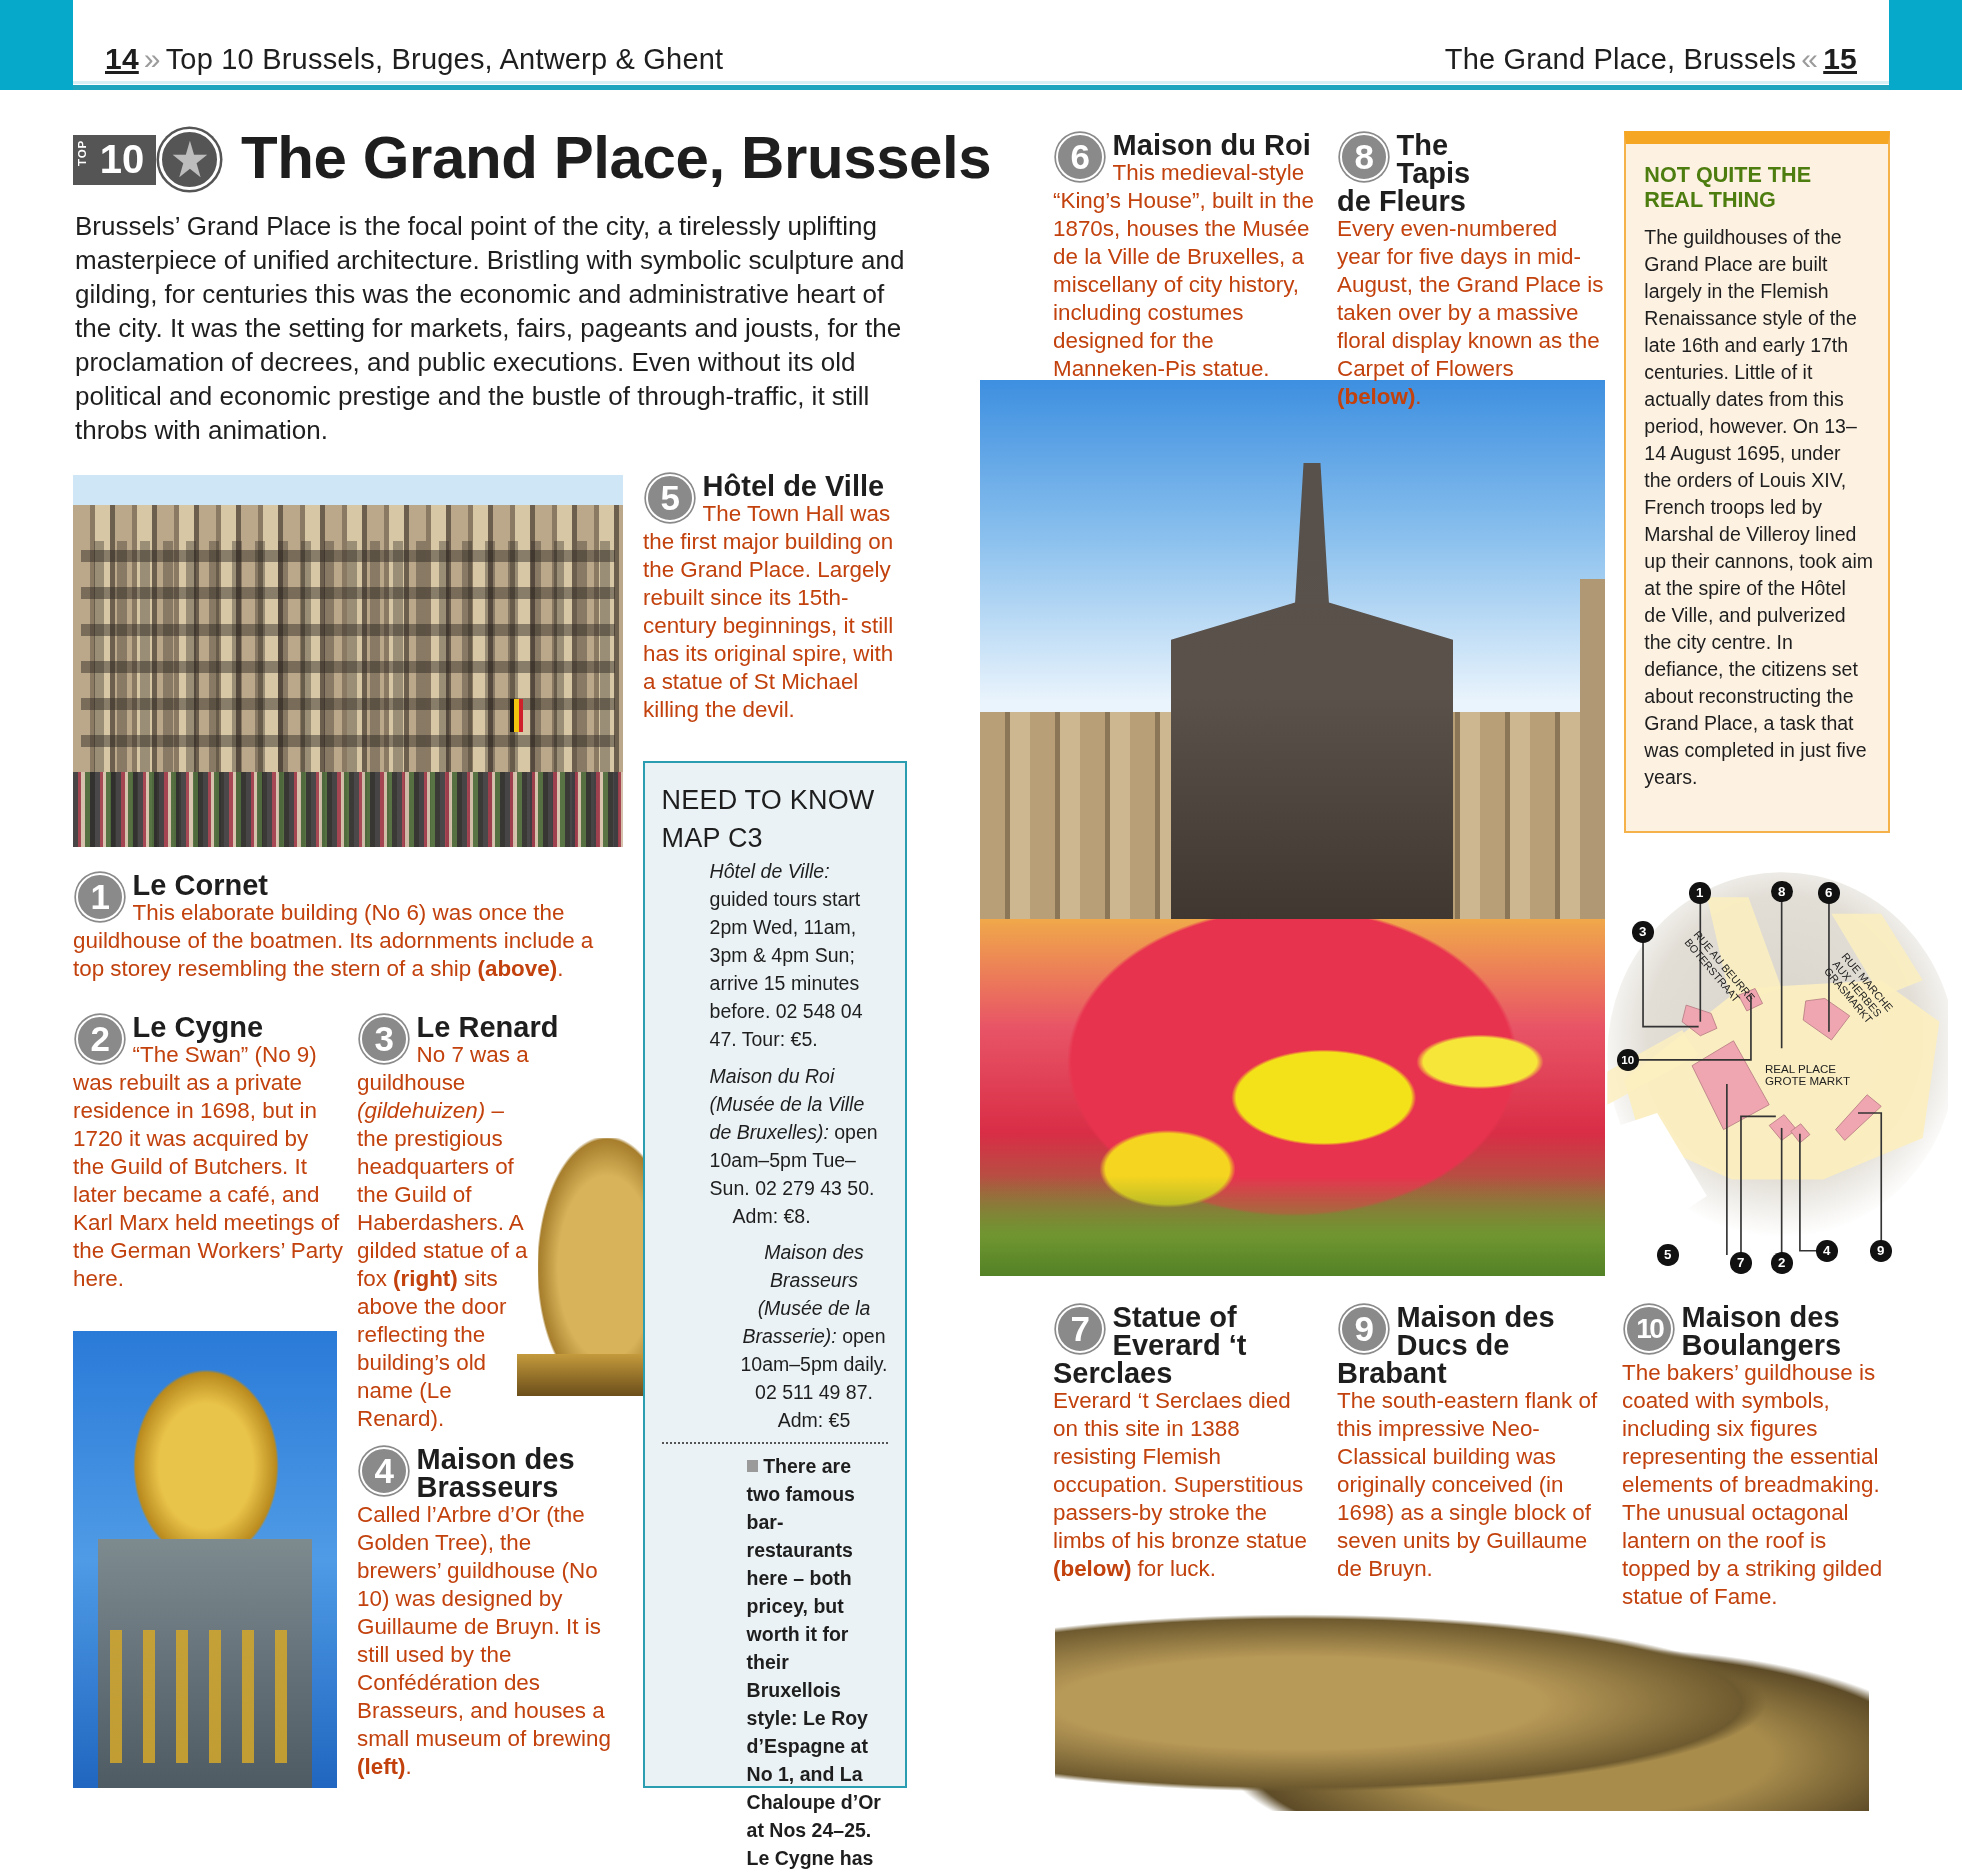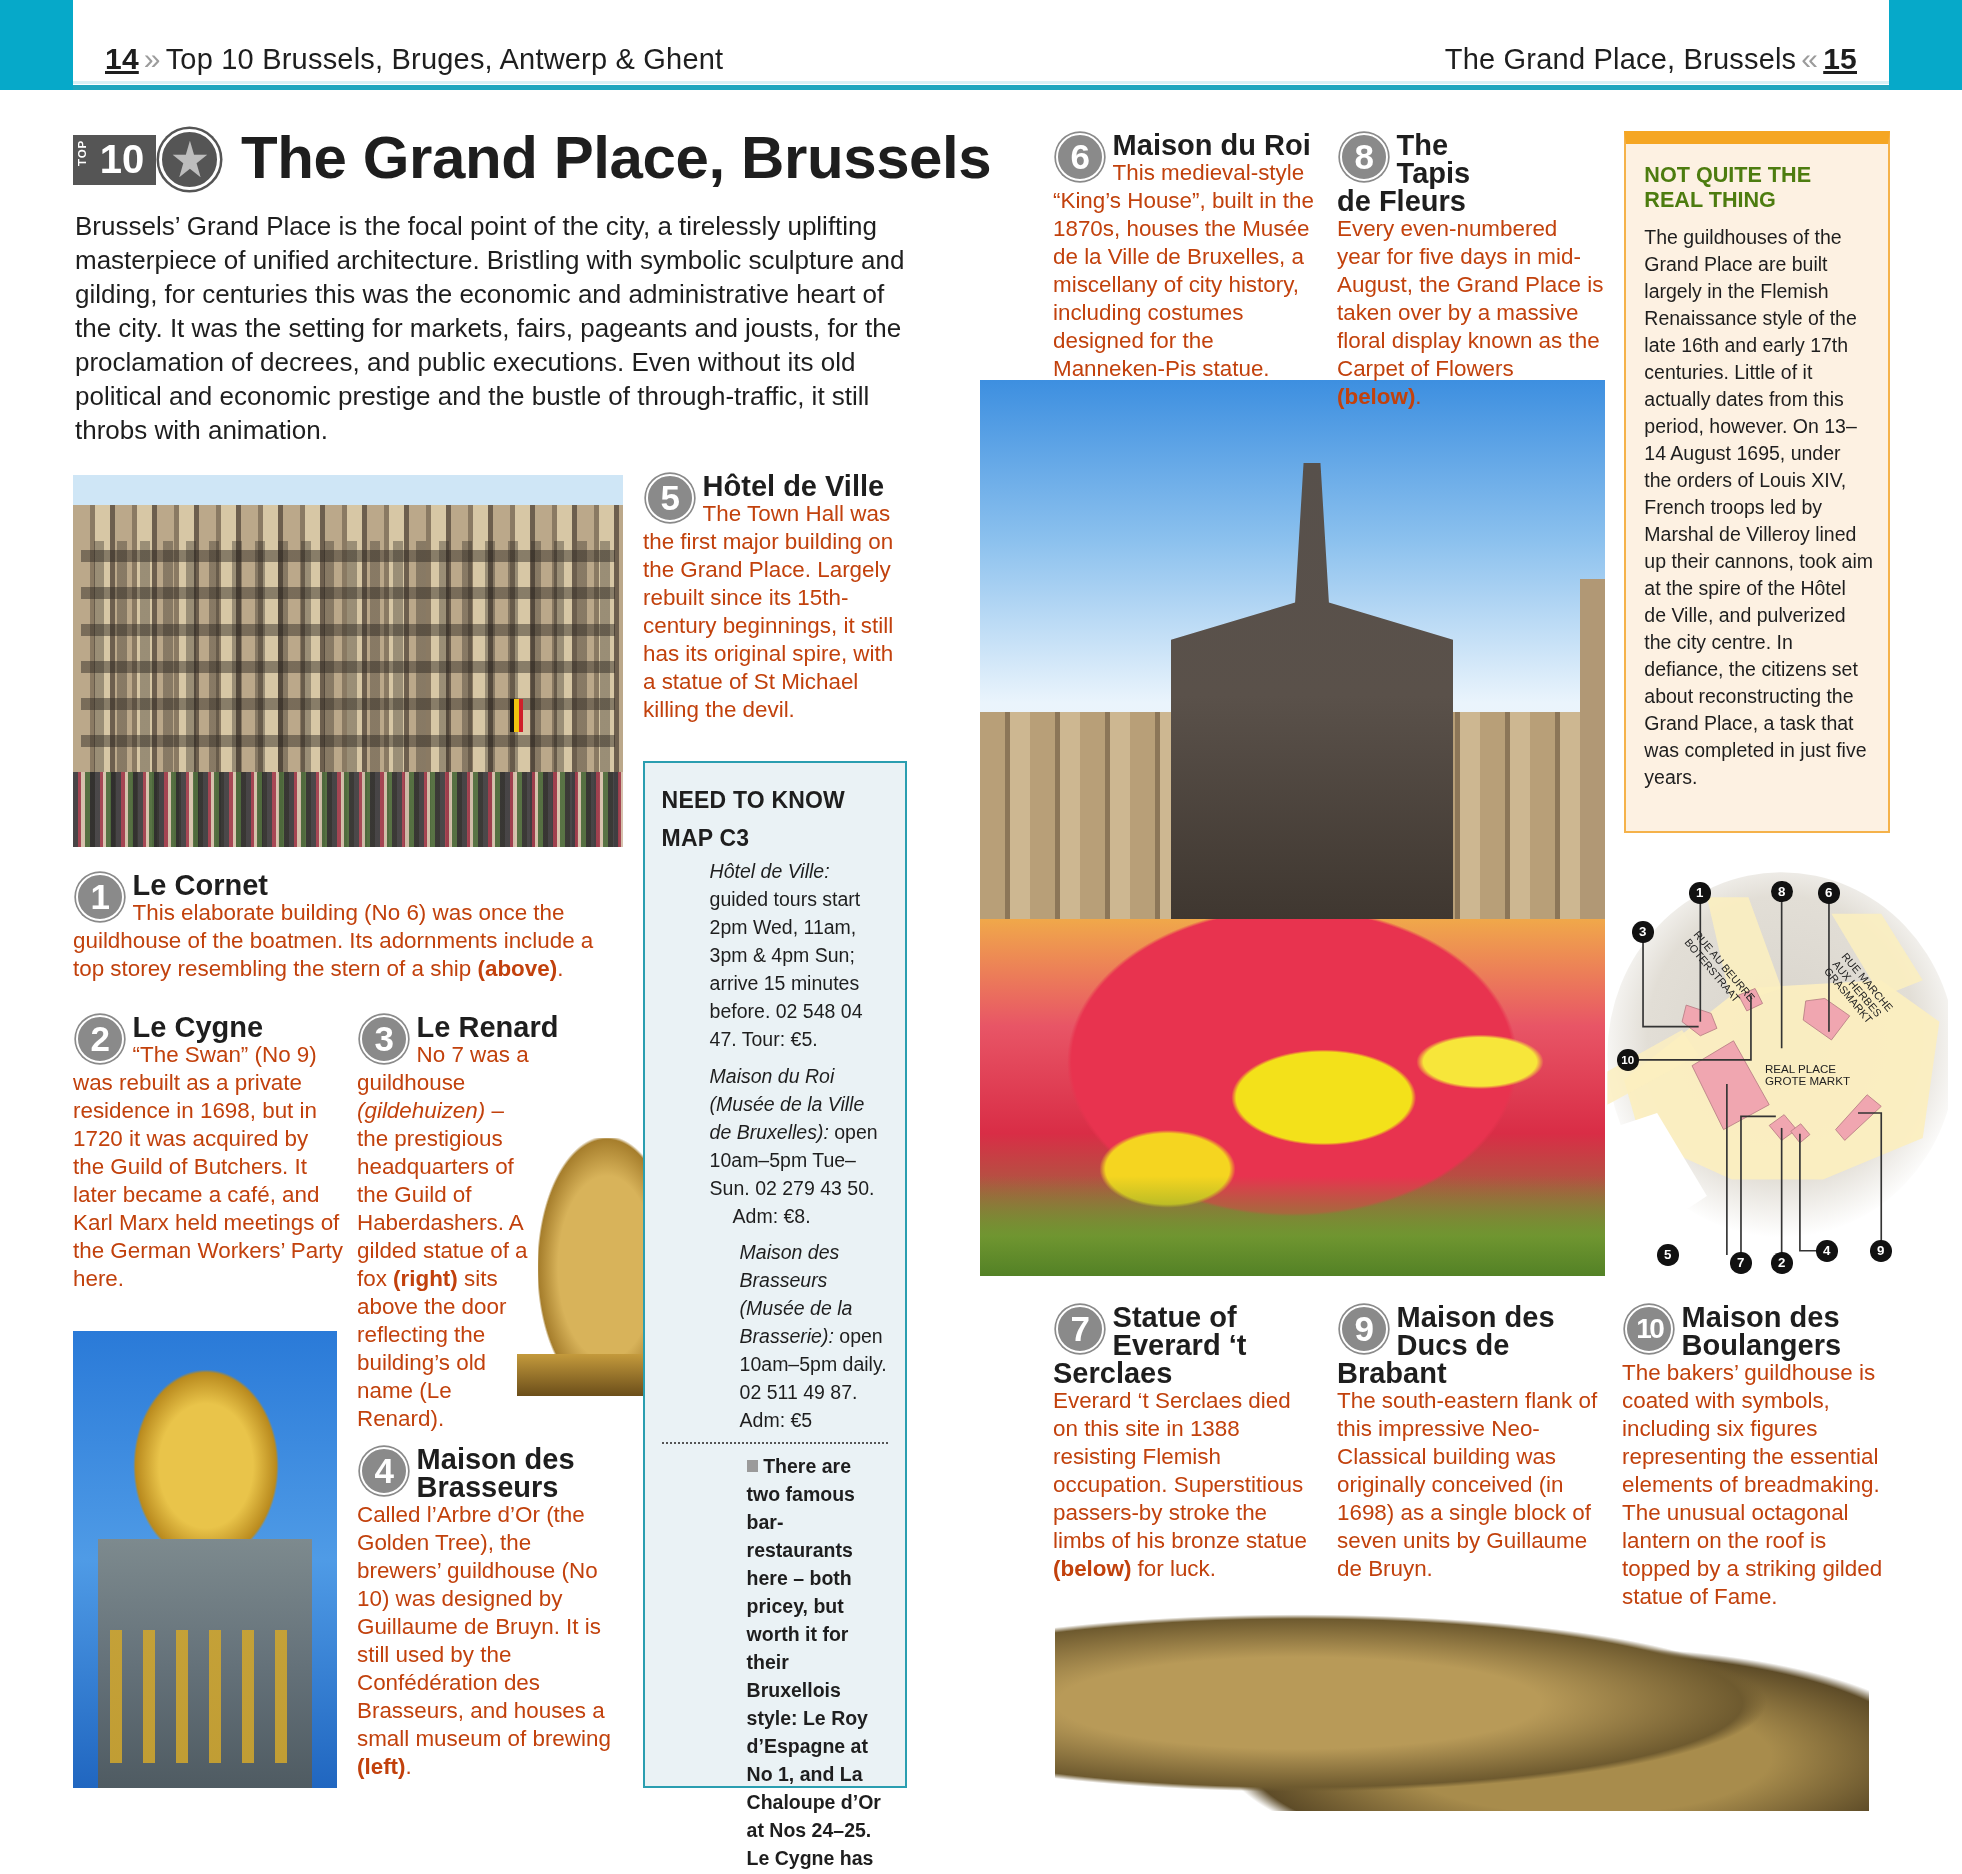--- a/index.html
+++ b/index.html
@@ -61,24 +61,24 @@
 
   .item { position: absolute; font-family: "Liberation Sans Narrow", "Liberation Sans", sans-serif; color: #1e1e1e; }
   .num-badge { float: left; width: 48px; height: 48px; border-radius: 50%; background: #8a8a8a; border: 2.5px solid #fff; box-shadow: 0 0 0 1.7px #8a8a8a; color: #fff; font-weight: bold; font-size: 35px; line-height: 43px; text-align: center; margin: 1.7px 8.3px 0 3.3px; font-family: "Liberation Sans", sans-serif; }
   .num-badge.two { font-size: 28px; letter-spacing: -2.5px; }
   .item-title { font-weight: bold; font-size: 29px; line-height: 28px; color: #1e1e1e; font-family: "Liberation Sans", sans-serif; }
   .item-body { font-size: 22.4px; line-height: 28px; color: #c2410c; }
   .item-body b { font-weight: bold; }
   .item-body i { font-style: italic; }
 
   .ntk { position: absolute; left: 643px; top: 761px; width: 264px; height: 1027px; background: #eaf2f5; border: 2.5px solid #2a9eb0; padding: 18.3px 16.6px 0 16.6px; font-family: "Liberation Sans", sans-serif; color: #1e1e1e; }
-  .ntk-head { font-weight: bold; font-size: 23px; line-height: 38px; letter-spacing: 0.2px; }
+  .ntk-head { font-weight: normal; font-size: 27px; line-height: 38px; letter-spacing: 0.2px; }
   .ntk-p { font-size: 19.5px; line-height: 28px; margin-bottom: 8.3px; margin-left: 48px; }
   .ntk-p i { font-style: italic; }
-  .ntk-indent-1 { padding-left: 30px; }
+  .ntk-indent-1 { padding-left: 30px; text-align: center; }
   .ntk-indent-2 { padding-left: 23px; }
   .ntk-dots { border-top: 2.5px dotted #555; margin: 6.6px 0 8.3px 0; }
   .ntk-tip { font-weight: bold; font-size: 19.5px; line-height: 28px; }
   .bullet-sq { display: inline-block; width: 11.6px; height: 11.6px; background: #9a9a9a; margin-right: 5px; vertical-align: 1.7px; }
 
   .nqtrt { position: absolute; left: 1624px; top: 131px; width: 266px; height: 702px; background: #fdf1e2; border: 2.5px solid #f5b24a; border-top: 13.3px solid #f5a623; padding: 18.3px 15px 0 18.3px; font-family: "Liberation Sans", sans-serif; }
   .nqtrt-head { font-weight: bold; font-size: 21.6px; line-height: 25px; color: #4d7c0f; margin-bottom: 11.6px; }
   .nqtrt-body { font-size: 19.5px; line-height: 27px; color: #1e1e1e; }
 
   .map { position: absolute; left: 1607px; top: 864px; width: 341px; height: 415px; }

